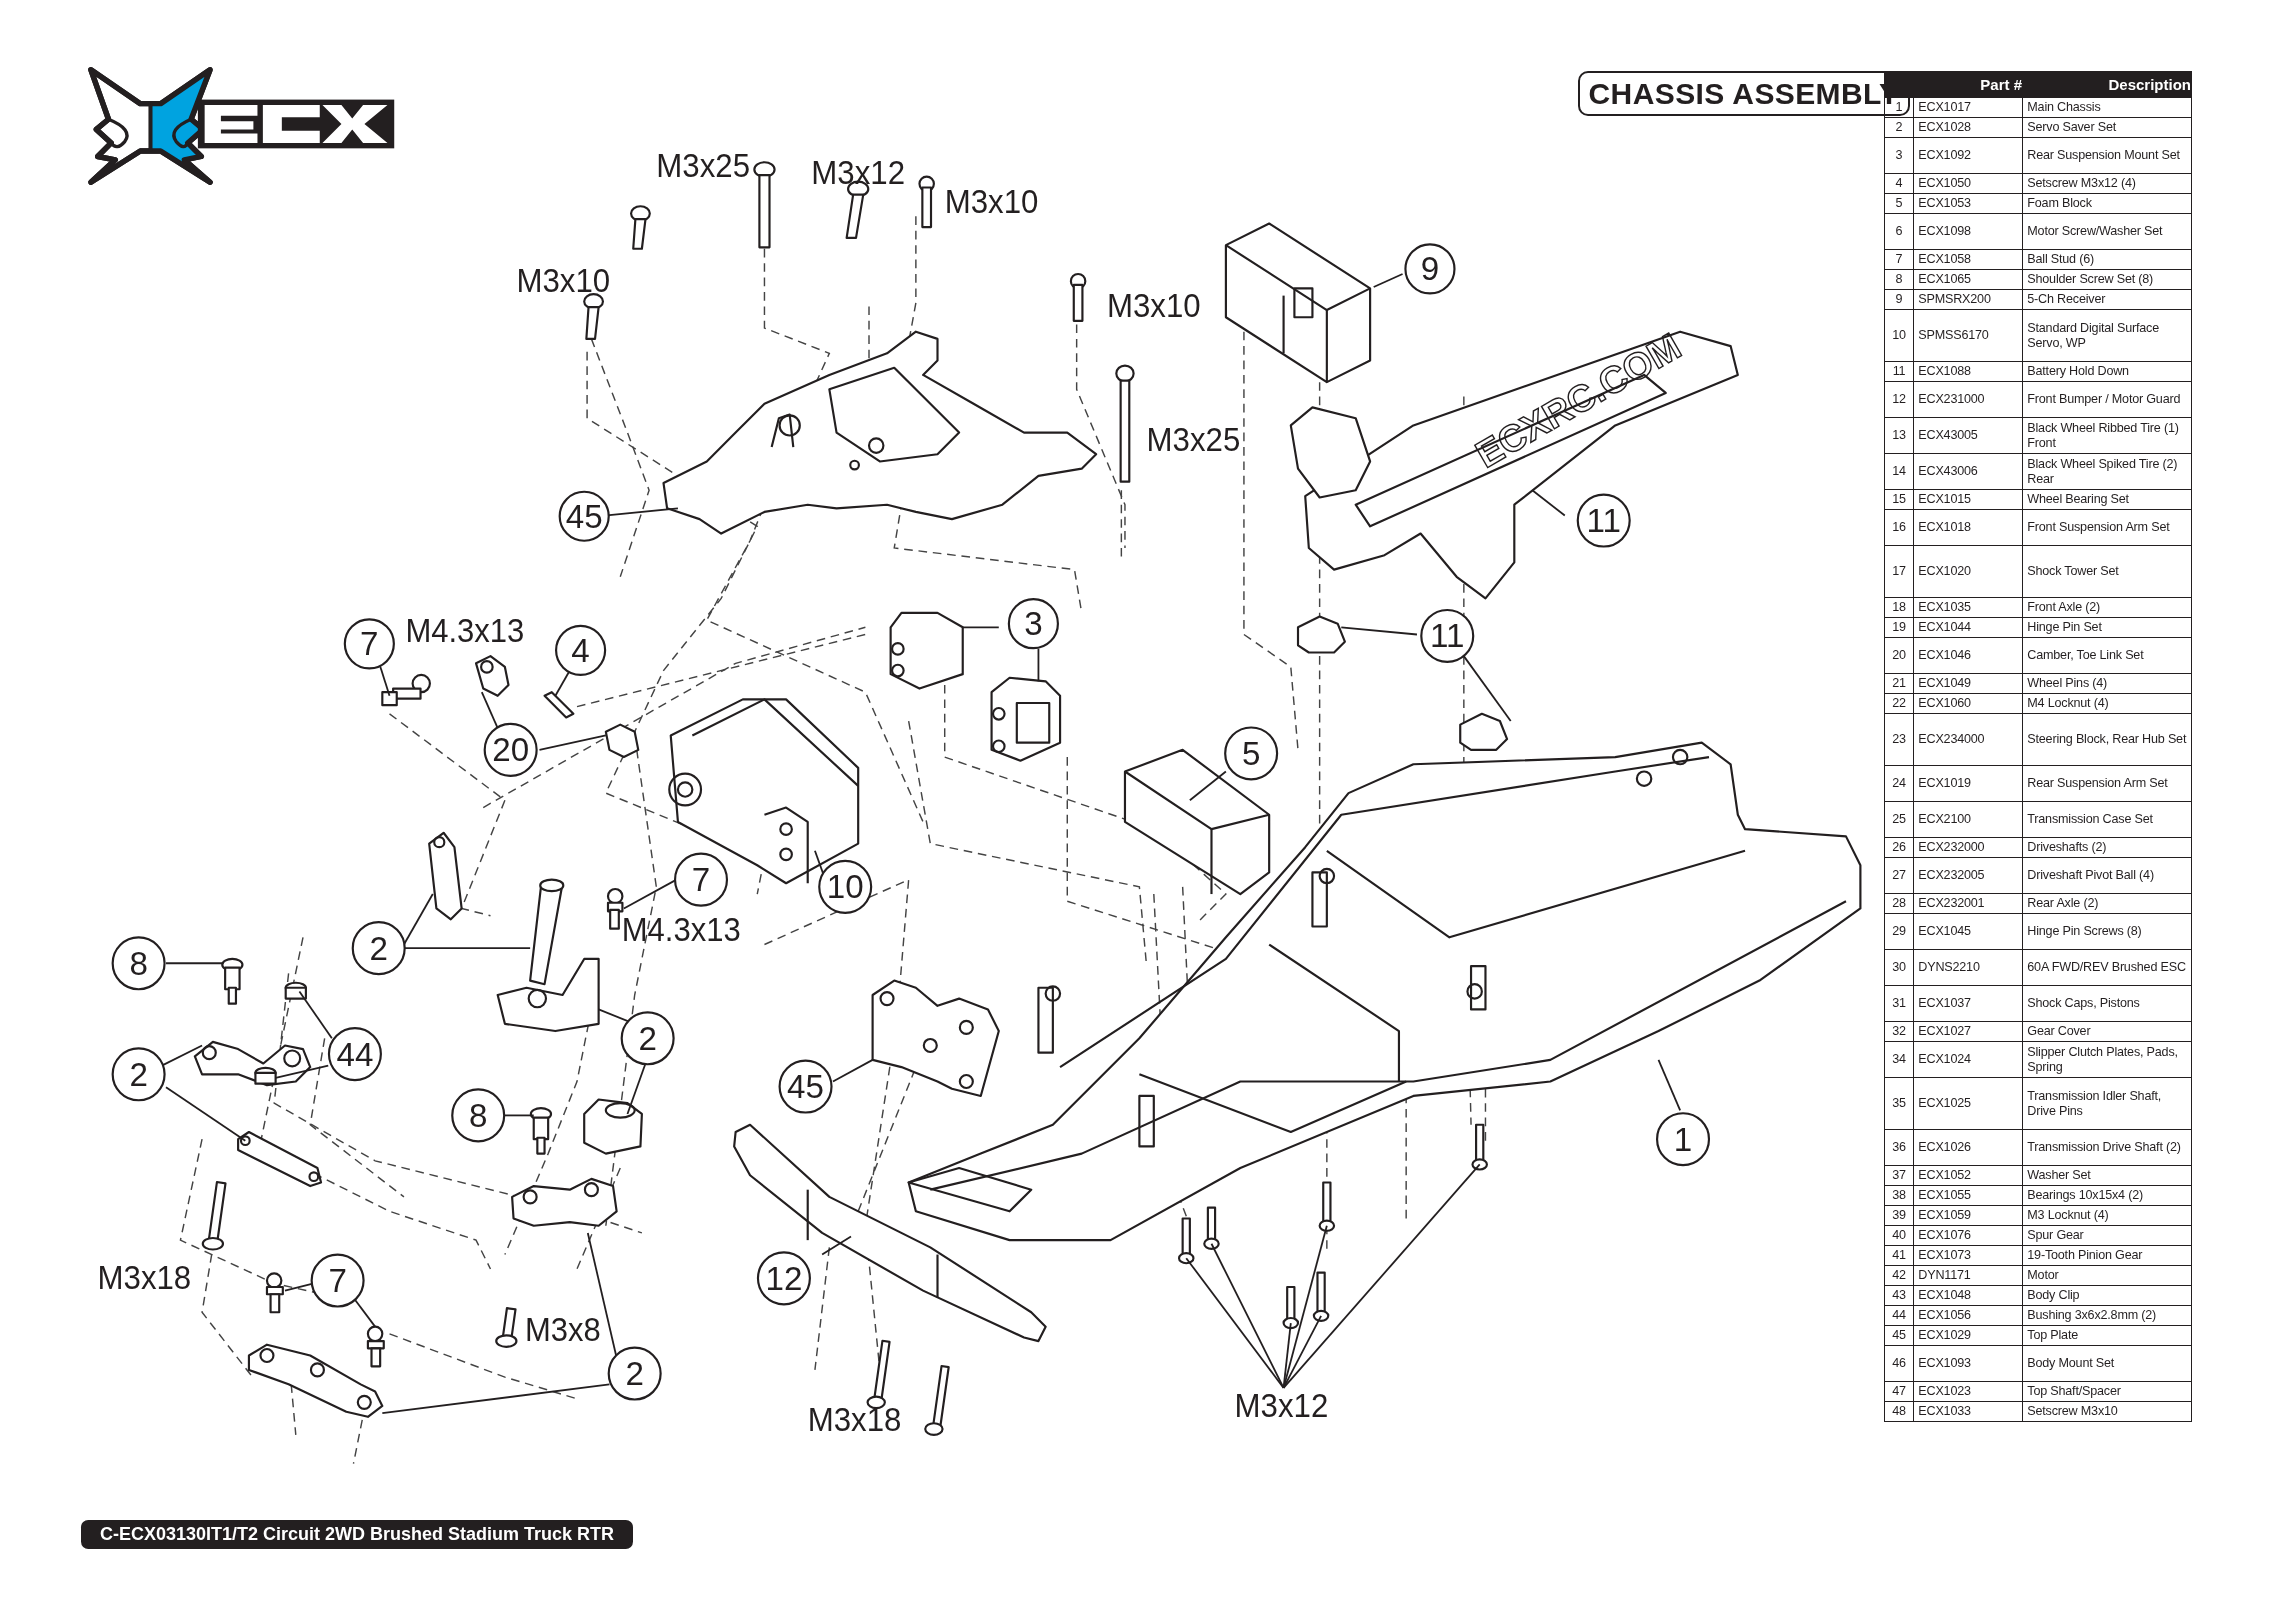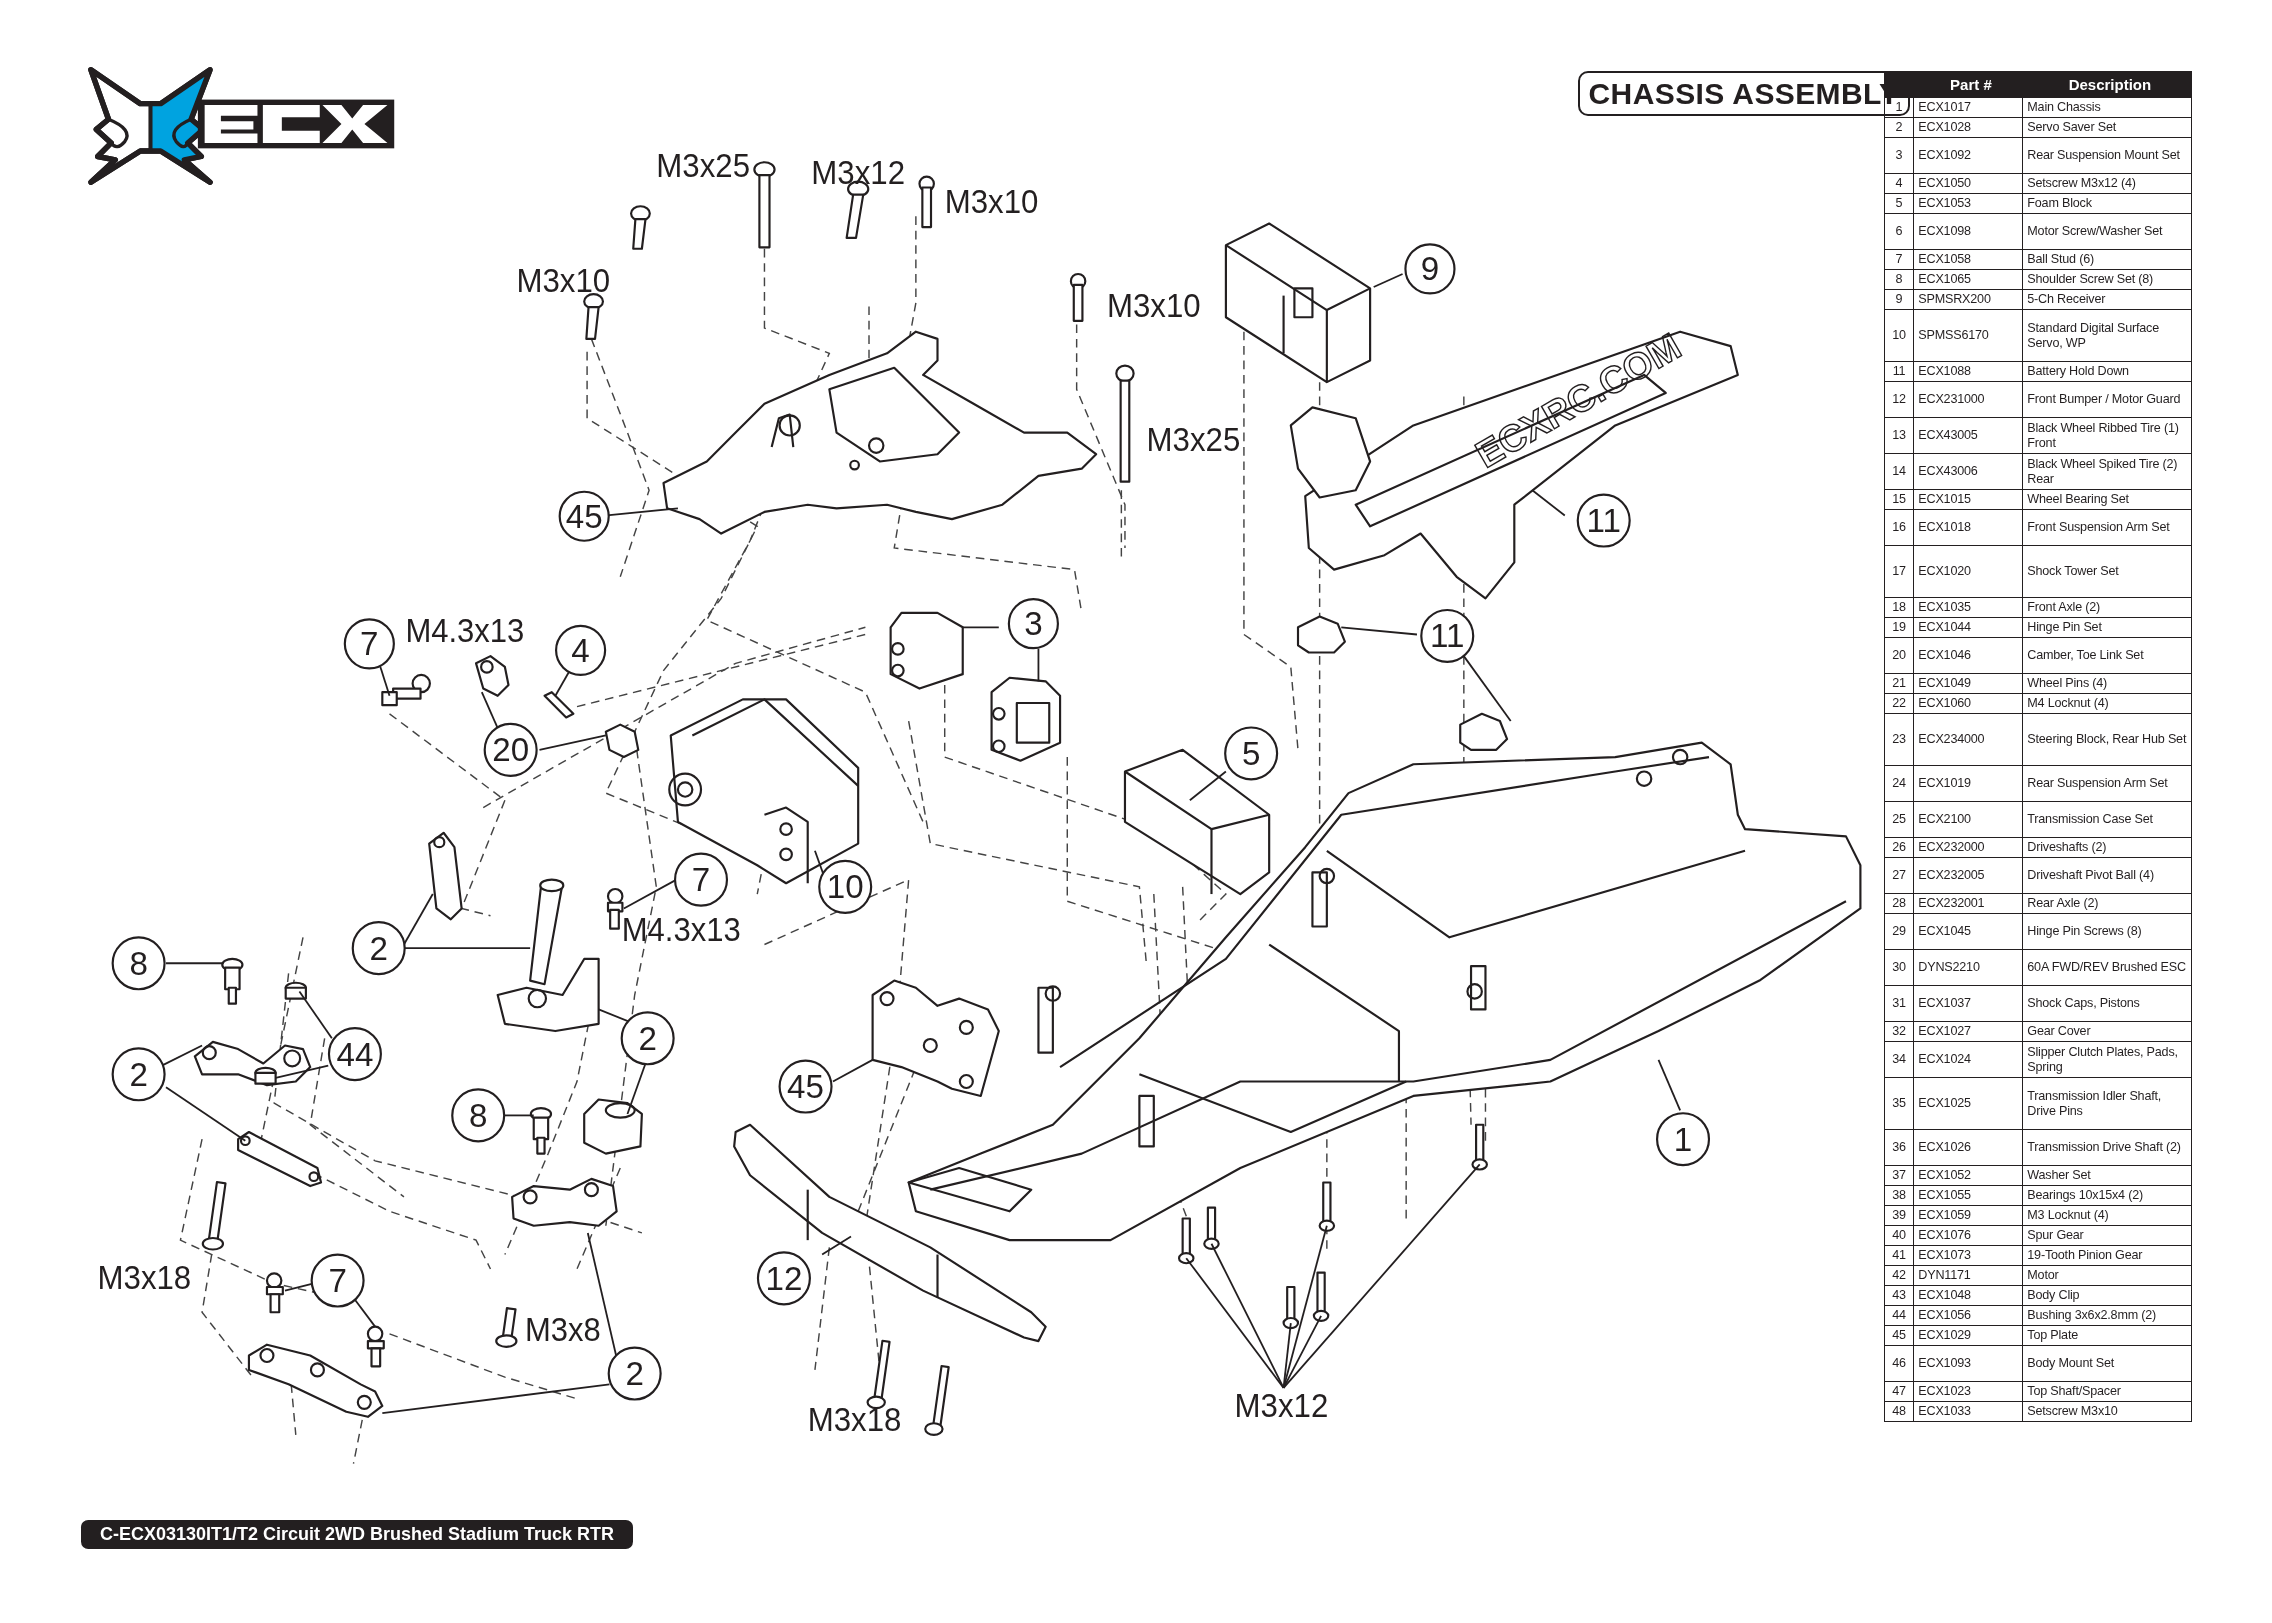--- a/index.html
+++ b/index.html
@@ -4,21 +4,21 @@
 <style>
   html, body { margin:0; padding:0; background:#fff; }
   body { width:2273px; height:1623px; position:relative; overflow:hidden; font-family:"Liberation Sans", sans-serif; color:#231f20; }
   .abs { position:absolute; }
   #logo { left:76px; top:61px; width:325px; height:130px; }
   #title-box { left:1578px; top:71px; width:332px; height:45px; border:2.2px solid #231f20; border-radius:10px; box-sizing:border-box; display:flex; align-items:center; justify-content:center; font-weight:bold; font-size:30px; letter-spacing:0.4px; }
   #footer-bar { left:81px; top:1520px; width:552px; height:29px; background:#231f20; border-radius:7.2px; color:#fff; font-weight:bold; font-size:18px; display:flex; align-items:center; justify-content:center; font-family:"Liberation Sans Narrow","Liberation Sans", sans-serif; transform-origin:left; }
   #diagram { left:0; top:0; width:1875px; height:1623px; }
   
   #parts-table { left:1884px; top:71px; width:307px; border-collapse:collapse; font-size:12.6px; table-layout:fixed; }
-  #parts-table th { background:#231f20; color:#fff; font-weight:bold; font-size:15px; height:25px; text-align:center; padding:0 0 0 5.8px; border:1.4px solid #231f20; }
+  #parts-table th { background:#231f20; color:#fff; font-weight:bold; font-size:15px; height:25px; text-align:right; padding:0 0 0 5.8px; border:1.4px solid #231f20; }
   #parts-table td { border:1.4px solid #231f20; padding:0 0 0 4.3px; line-height:14.4px; vertical-align:middle; letter-spacing:-0.2px; }
   #parts-table td.num { text-align:center; padding:0; }
   #parts-table col.c1 { width:29px; }
   #parts-table col.c2 { width:109px; }
   #parts-table col.c3 { width:169px; }
   #parts-table tr.r1 td { height:19px; }
   #parts-table tr.r2 td { height:35px; }
   #parts-table tr.r3 td { height:51px; }
 </style>
 </head>

